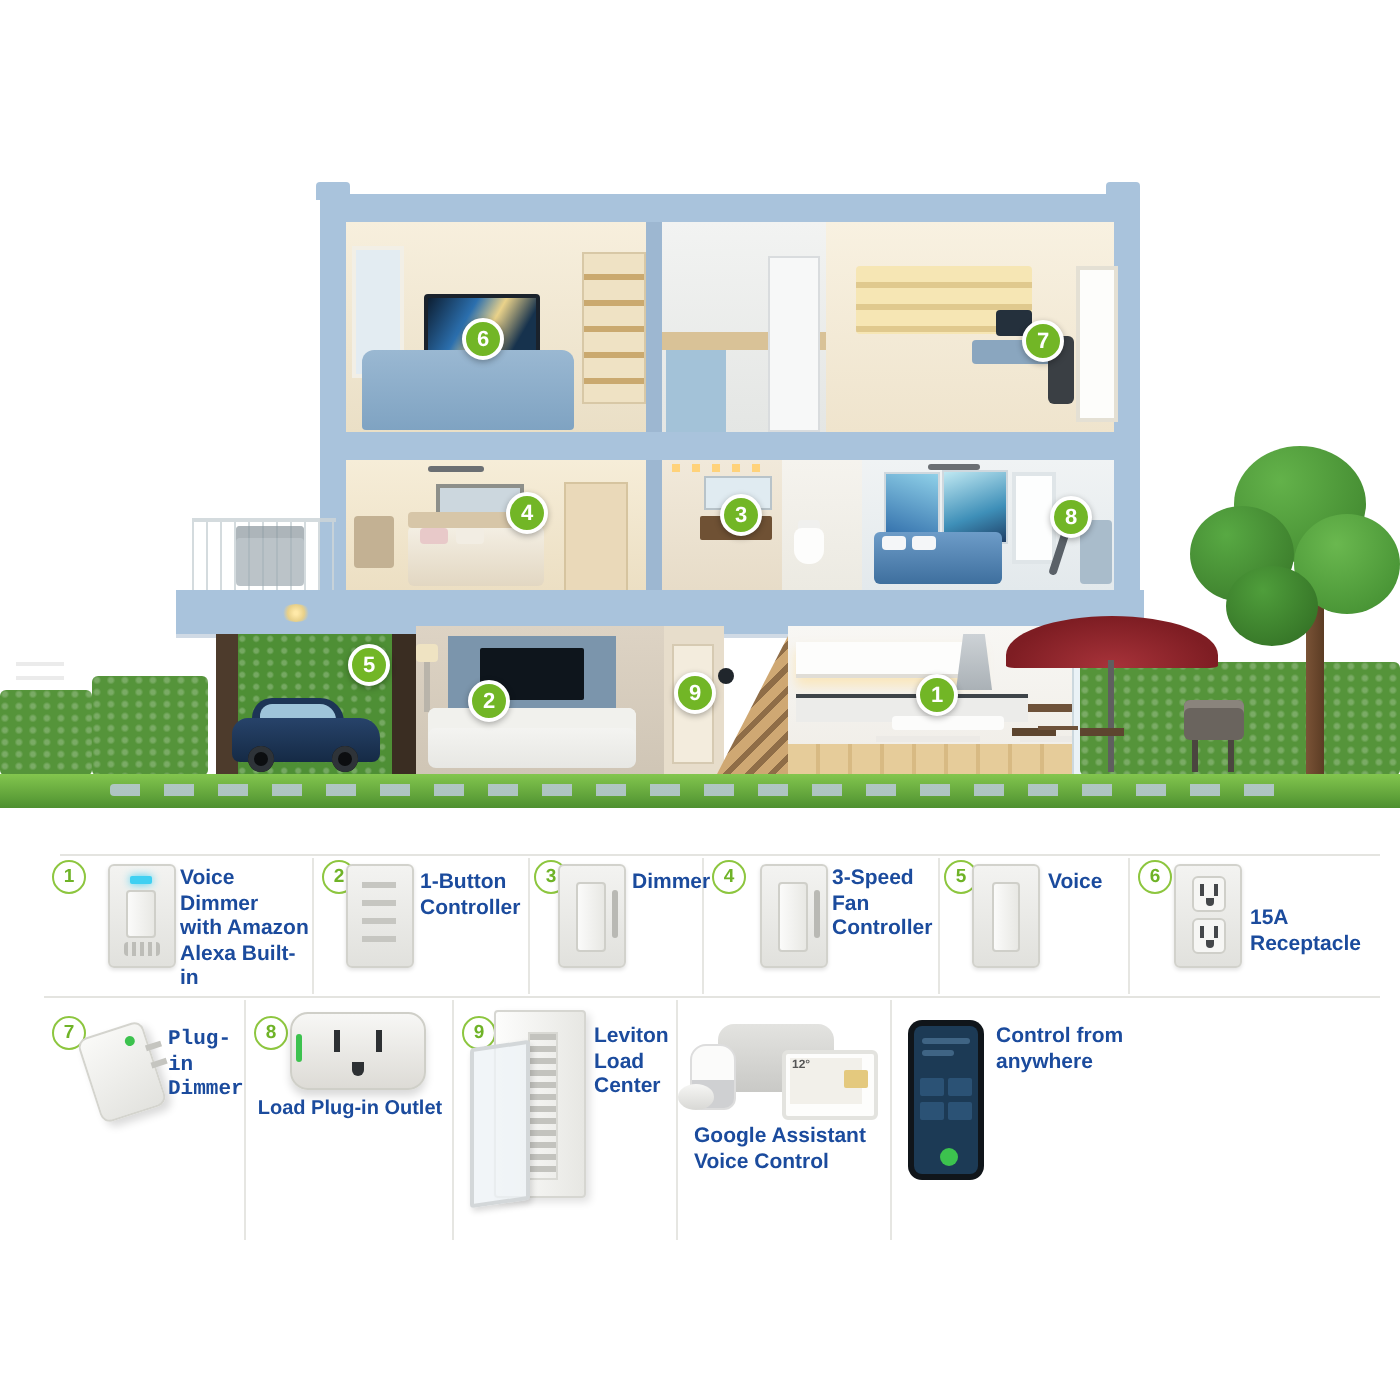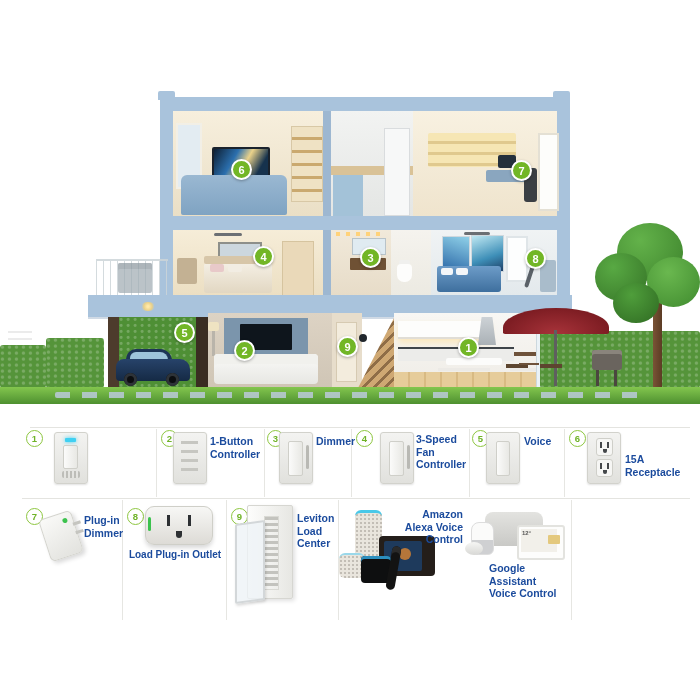--- a/index.html
+++ b/index.html
@@ -315,20 +315,23 @@
 
 <div class="row row1">
 
   <div class="cell sep" style="width:135px;">
     <span class="badge" style="left:4px;top:1px;">1</span>
     <div class="plate" style="left:32px;top:3px;">
       <span class="led"></span>
         <span class="paddle" style="top:12px;height:22px;"></span>
         <span class="grille"></span>
     </div>
+    <div class="lbl" style="left:68px;top:4px;">Voice Dimmer
+with Amazon
+Alexa Built-in</div>
   </div>
 
   <div class="cell sep" style="width:108px;">
     <span class="badge" style="left:4px;top:1px;">2</span>
     <div class="plate" style="left:16px;top:3px;">
       <span class="btns"></span>
     </div>
     <div class="lbl" style="left:53px;top:6px;">1-Button
 Controller</div>
   </div>
@@ -383,21 +386,21 @@
 <div class="lg-line" style="left:22px;top:498px;width:668px;"></div>
 
 <div class="row row2">
 
   <div class="cell sep" style="width:101px;">
     <span class="badge" style="left:4px;top:8px;">7</span>
     <div class="plugin-dimmer" style="left:22px;top:14px;">
       <span class="dot"></span>
         <span class="prong"></span>
     </div>
-    <div class="lbl" style="left:62px;top:14px;">Plug-in
+    <div class="lbl" style="left:62px;top:14px;font-family:Liberation Mono, monospace;">Plug-in
 Dimmer</div>
   </div>
 
   <div class="cell sep" style="width:104px;">
     <span class="badge" style="left:4px;top:8px;">8</span>
     <div class="miniplug" style="left:22px;top:6px;">
       <span class="led"></span>
         <i class="sl"></i>
         <i class="sr"></i>
         <b></b>
@@ -409,44 +412,44 @@
     <span class="badge" style="left:4px;top:8px;">9</span>
     <div class="loadcenter" style="left:20px;top:5px;">
         <span class="col"></span>
       </div>
     <div class="lc-door" style="left:8px;top:22px;"></div>
     <div class="lbl" style="left:70px;top:12px;">Leviton
 Load
 Center</div>
   </div>
 
-  <div class="cell" style="width:126px;">
-    <div>
-      <span class="echo-tall" style="left:16px;top:10px;"></span>
-      <span class="echo-small" style="left:0px;top:53px;"></span>
-      <span class="echo-show" style="left:40px;top:36px;">
-          <span class="scr"></span>
-          <span class="cir"></span>
-        </span>
-      <span class="fire-cube" style="left:22px;top:56px;"></span>
-      <span class="remote" style="left:50px;top:46px;"></span>
-    </div>
-    <div class="lbl" style="right:2px;top:8px;text-align:right;">Amazon
-Alexa Voice
-Control</div>
-  </div>
 
   <div class="cell sep" style="width:107px;">
     <div>
       <span class="home-max" style="left:20px;top:12px;"></span>
       <span class="home-spk" style="left:6px;top:22px;"></span>
       <span class="home-mini" style="left:0px;top:42px;"></span>
       <span class="nest-hub" style="left:52px;top:25px;">
         <span class="scr"></span>
         <span class="temp">12°</span>
         <span class="tile"></span>
       </span>
     </div>
-    <div class="lbl" style="left:24px;top:62px;">Google Assistant
+    <div class="lbl" style="left:8px;top:62px;">Google Assistant
 Voice Control</div>
   </div>
 
+  <div class="cell" style="width:118px;">
+    <div class="phone" style="left:8px;top:10px;">
+      <div class="scr">
+        <span class="bar" style="top:6px;"></span>
+          <span class="bar" style="top:12px;width:16px;"></span>
+        <span class="tile" style="left:3px;top:26px;"></span>
+          <span class="tile" style="left:17px;top:26px;"></span>
+        <span class="tile" style="left:3px;top:38px;"></span>
+          <span class="tile" style="left:17px;top:38px;"></span>
+        <span class="go"></span>
+      </div>
+    </div>
+    <div class="lbl" style="left:52px;top:12px;">Control from
+anywhere</div>
+  </div>
 </div>
 
 </body></html>

